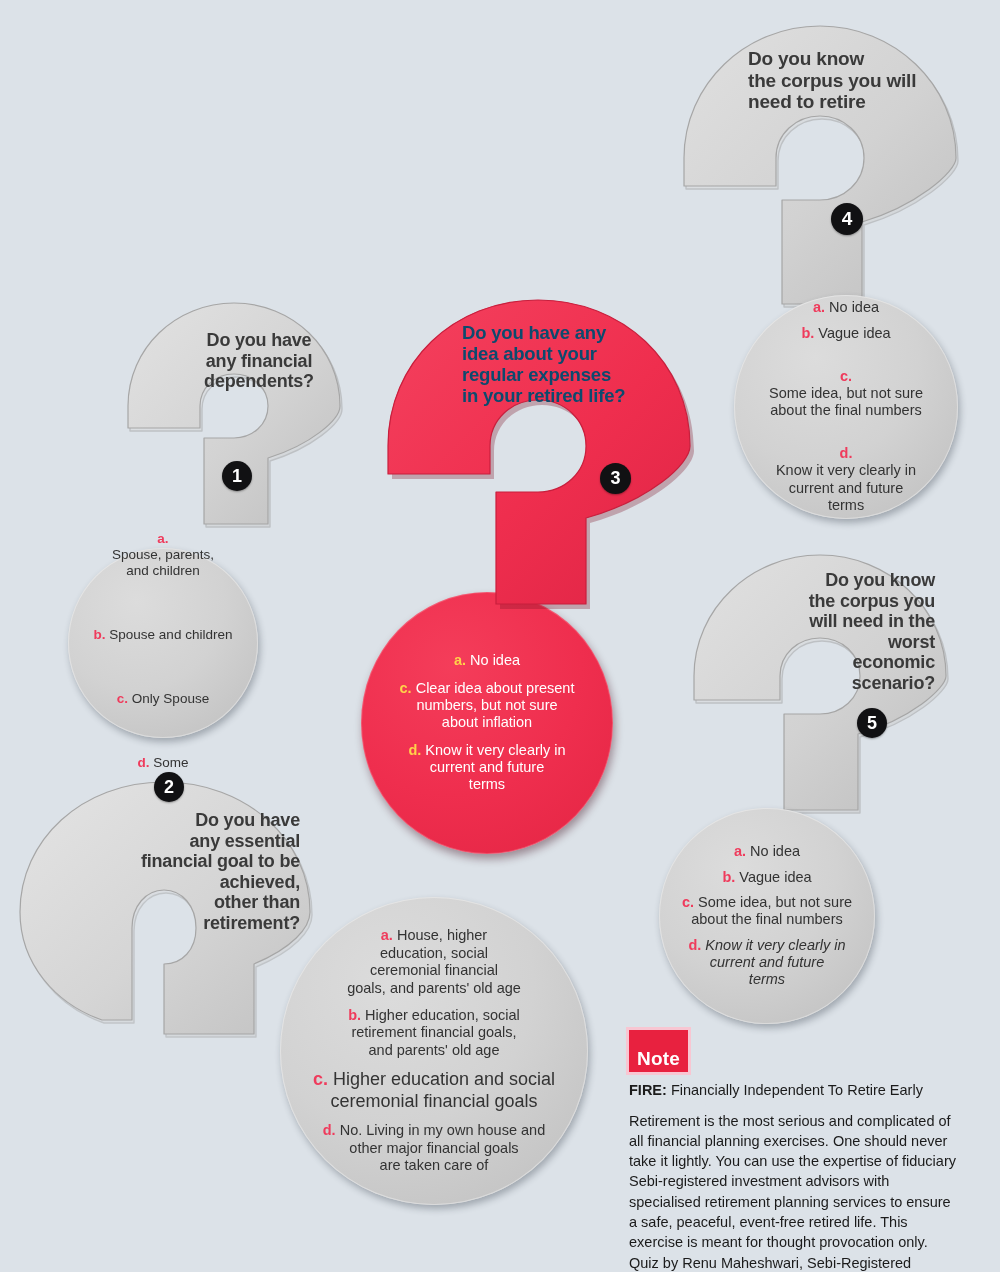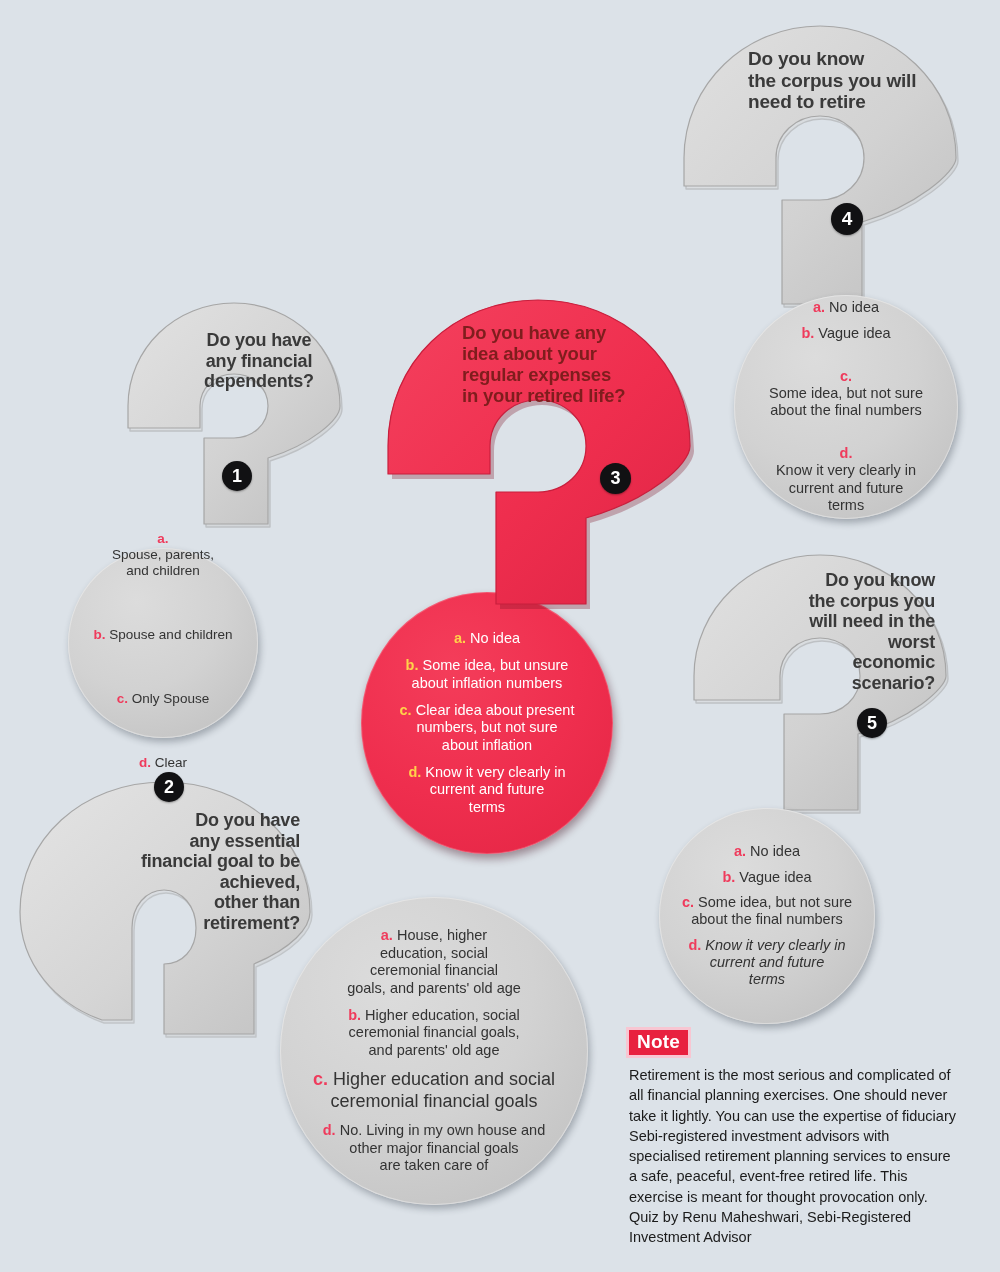--- a/index.html
+++ b/index.html
@@ -17,21 +17,21 @@
   .qmark svg{display:block;overflow:visible;}
 
   .qtext{
     position:absolute;
     font-weight:bold;
     color:#3a3a3a;
     line-height:1.14;
     letter-spacing:-.2px;
     white-space:pre-line;
   }
-  .qtext.red{color:#7f1d1d;}
+  .qtext.red{color:#0c4a6e;}
 
   
   .badge{
     position:absolute;
     border-radius:50%;
     background:#111113;
     color:#fff;
     font-weight:bold;
     display:flex;align-items:center;justify-content:center;
     box-shadow:0 1px 2px rgba(0,0,0,.35);
@@ -63,21 +63,21 @@
   .answers.grey .ans .lt{color:#ef3b5c;}
   .answers.red  .ans .lt{color:#ffd24a;}
 
   
   #note{position:absolute;color:#1b1b1b;}
   .note-badge{
     display:inline-block;
     background:#e8213f;
     color:#fff;
     font-weight:bold;
-    padding:1px 8px 2px 8px;
+    padding:18px 8px 2px 8px;
     font-size:19px;
     letter-spacing:.2px;
     box-shadow:0 0 0 3px #f8c6d2;
   }
   .note-fire{font-size:14.5px;line-height:1.35;margin-top:9px;}
   .note-fire b{font-weight:bold;}
   .note-body{font-size:14.5px;line-height:1.40;margin-top:10px;}
   .note-body b{font-weight:normal;}
 </style>
 </head>
@@ -164,21 +164,21 @@
     <div class="ans" style="font-size:13.5px;margin:4px 0;">
       <span class="lt">b.</span>
       <span>Spouse and children</span>
     </div>
     <div class="ans" style="font-size:13.5px;margin:4px 0;">
       <span class="lt">c.</span>
       <span>Only Spouse</span>
     </div>
     <div class="ans" style="font-size:13.5px;margin:4px 0;">
       <span class="lt">d.</span>
-      <span>Clear</span>
+      <span>Some</span>
     </div>
   </div>
 
   <div class="qmark" style="left:684px;top:552px;width:268px;height:282px;">
     <svg width="268" height="282" viewBox="0 0 268 282">
       <defs>
         <linearGradient id="g5" x1="0" y1="0" x2="1" y2="1">
           <stop offset="0%" stop-color="#e1e1e1"></stop>
           <stop offset="55%" stop-color="#d2d2d2"></stop>
           <stop offset="100%" stop-color="#bebebe"></stop>
@@ -255,45 +255,40 @@
     <div class="ans" style="font-size:14.5px;margin:5px 0;">
       <span class="lt">a.</span>
       <span style="white-space:pre-line;">House, higher
 education, social
 ceremonial financial
 goals, and parents' old age</span>
     </div>
     <div class="ans" style="font-size:14.5px;margin:5px 0;">
       <span class="lt">b.</span>
       <span style="white-space:pre-line;">Higher education, social
-ceremonial financial goals,
+retirement financial goals,
 and parents' old age</span>
     </div>
     <div class="ans" style="font-size:18px;margin:5px 0;">
       <span class="lt">c.</span>
       <span style="white-space:pre-line;">Higher education and social
 ceremonial financial goals</span>
     </div>
     <div class="ans" style="font-size:14.5px;margin:5px 0;">
       <span class="lt">d.</span>
       <span style="white-space:pre-line;">No. Living in my own house and
 other major financial goals
 are taken care of</span>
     </div>
   </div>
 
   <div class="answers red" style="left:361px;top:592px;width:252px;height:262px;padding:0 12px;z-index:5;">
     <div class="ans" style="font-size:14.5px;margin:5px 0;">
       <span class="lt">a.</span>
       <span>No idea</span>
-    </div>
-    <div class="ans" style="font-size:14.5px;margin:5px 0;">
-      <span class="lt">b.</span>
-      <span style="white-space:pre-line;">Some idea, but unsure
-about inflation numbers</span>
     </div>
     <div class="ans" style="font-size:14.5px;margin:5px 0;">
       <span class="lt">c.</span>
       <span style="white-space:pre-line;">Clear idea about present
 numbers, but not sure
 about inflation</span>
     </div>
     <div class="ans" style="font-size:14.5px;margin:5px 0;">
       <span class="lt">d.</span>
       <span style="white-space:pre-line;">Know it very clearly in
@@ -322,19 +317,22 @@
     </svg>
   </div>
   <div class="qtext red" style="left:462px;top:322px;width:235px;font-size:18.5px;text-align:left;z-index:7;">Do you have any
 idea about your
 regular expenses
 in your retired life?</div>
   <div class="badge" style="left:600px;top:463px;width:31px;height:31px;font-size:18px;z-index:7;">3</div>
 
   <div id="note" style="left:629px;top:1030px;width:330px;">
     <span class="note-badge">Note</span>
+    <div class="note-fire">
+      <b>FIRE:</b><span> Financially Independent To Retire Early</span>
+    </div>
     <div class="note-body">
       <span>Retirement is the most serious and complicated of all financial planning exercises. One should never take it lightly. You can use the expertise of fiduciary Sebi-registered investment advisors with specialised retirement planning services to ensure a safe, peaceful, event-free retired life. This exercise is meant for thought provocation only.</span>
       <b>Quiz by</b><span> Renu Maheshwari, Sebi-Registered Investment Advisor</span>
     </div>
   </div>
 
 </div>
 
 </body></html>

